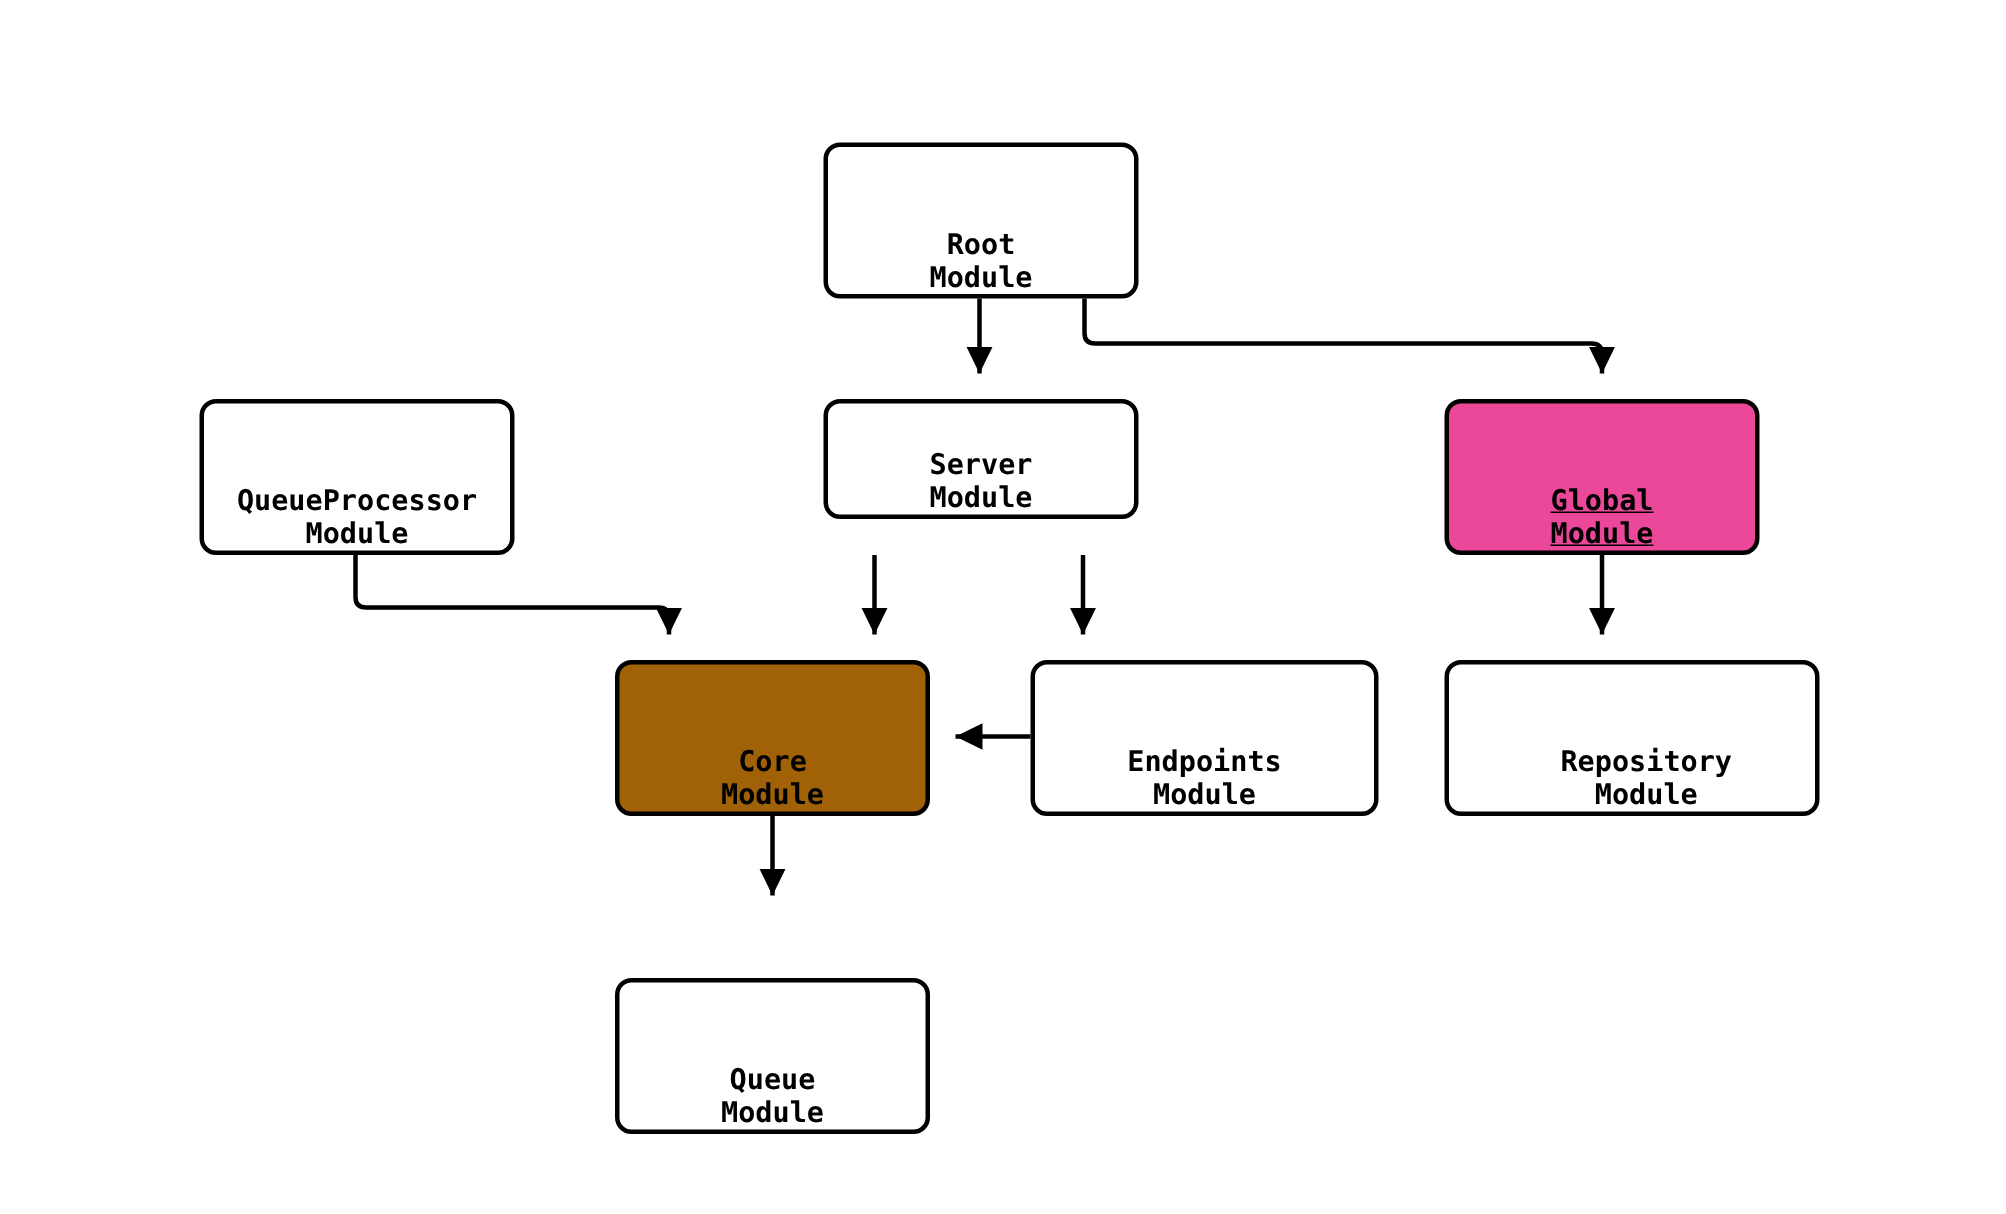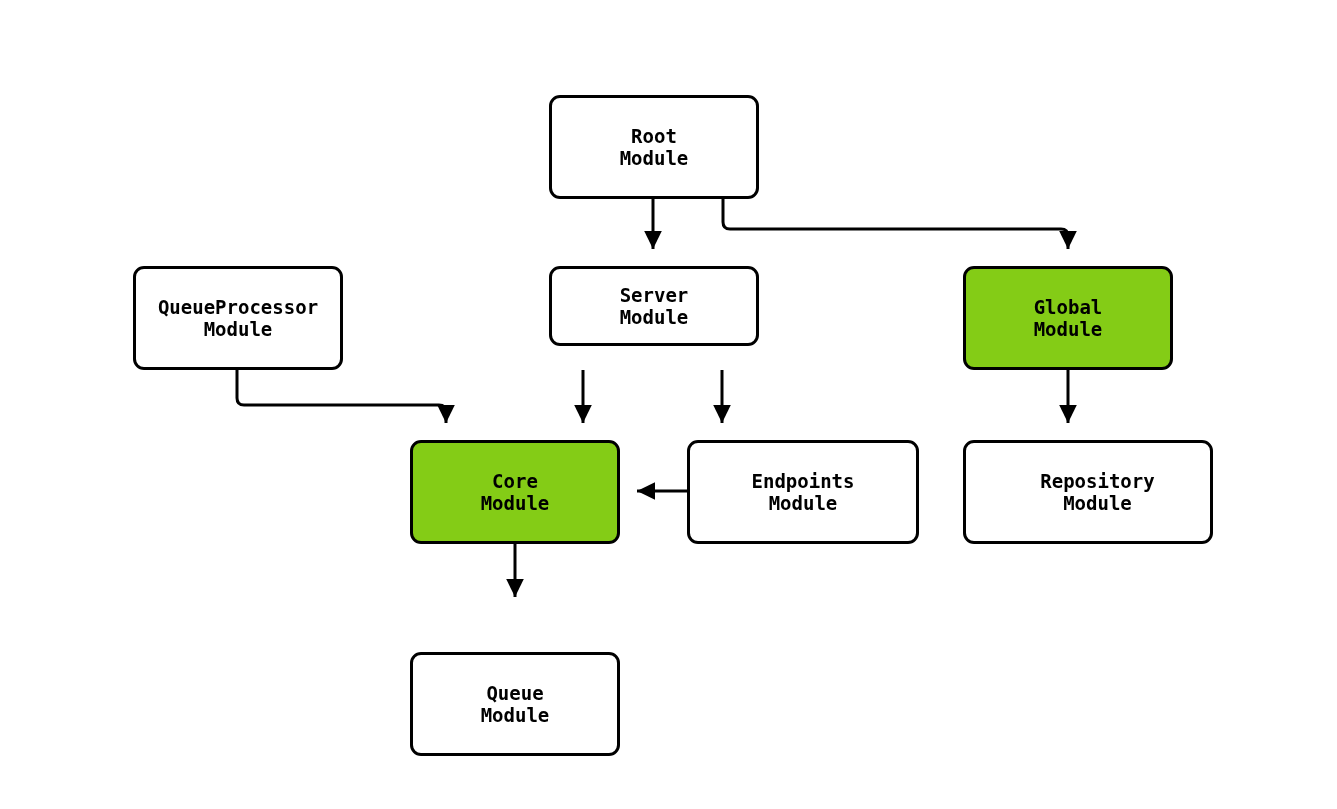--- a/index.html
+++ b/index.html
@@ -27,21 +27,21 @@
     width: 1337px;
     height: 809px;
   }
   .node {
     position: absolute;
     box-sizing: border-box;
     background: #ffffff;
     border: 3px solid #000000;
     border-radius: 11px;
     display: flex;
-    align-items: center;
+    align-items: flex-end;
     justify-content: center;
     z-index: 2;
   }
   .node-label {
     font-family: "DejaVu Sans Mono", "Liberation Mono", monospace;
     font-size: 19px;
     line-height: 22px;
     font-weight: bold;
     color: #000000;
     text-align: center;
@@ -84,26 +84,26 @@
   <div class="node" style="left: 133px; top: 266px; width: 210px; height: 104px; border-width: 3px; border-color: rgb(0, 0, 0); border-radius: 11px; background: rgb(255, 255, 255);">
     <span class="node-label">QueueProcessor
 Module</span>
   </div>
 
   <div class="node" style="left: 549px; top: 266px; width: 210px; height: 80px; border-width: 3px; border-color: rgb(0, 0, 0); border-radius: 11px; background: rgb(255, 255, 255);">
     <span class="node-label">Server
 Module</span>
   </div>
 
-  <div class="node" style="left: 963px; top: 266px; width: 210px; height: 104px; border-width: 3px; border-color: rgb(0, 0, 0); border-radius: 11px; background: #84cc16;">
+  <div class="node" style="left: 963px; top: 266px; width: 210px; height: 104px; border-width: 3px; border-color: rgb(0, 0, 0); border-radius: 11px; background: #ec4899; text-decoration: underline;">
     <span class="node-label">Global
 Module</span>
   </div>
 
-  <div class="node" style="left: 410px; top: 440px; width: 210px; height: 104px; border-width: 3px; border-color: rgb(0, 0, 0); border-radius: 11px; background: #84cc16;">
+  <div class="node" style="left: 410px; top: 440px; width: 210px; height: 104px; border-width: 3px; border-color: rgb(0, 0, 0); border-radius: 11px; background: #a16207;">
     <span class="node-label">Core
 Module</span>
   </div>
 
   <div class="node" style="left: 687px; top: 440px; width: 232px; height: 104px; border-width: 3px; border-color: rgb(0, 0, 0); border-radius: 11px; background: rgb(255, 255, 255);">
     <span class="node-label">Endpoints
 Module</span>
   </div>
 
   <div class="node" style="left: 963px; top: 440px; width: 250px; height: 104px; border-width: 3px; border-color: rgb(0, 0, 0); border-radius: 11px; background: rgb(255, 255, 255); padding-left: 19px;">

